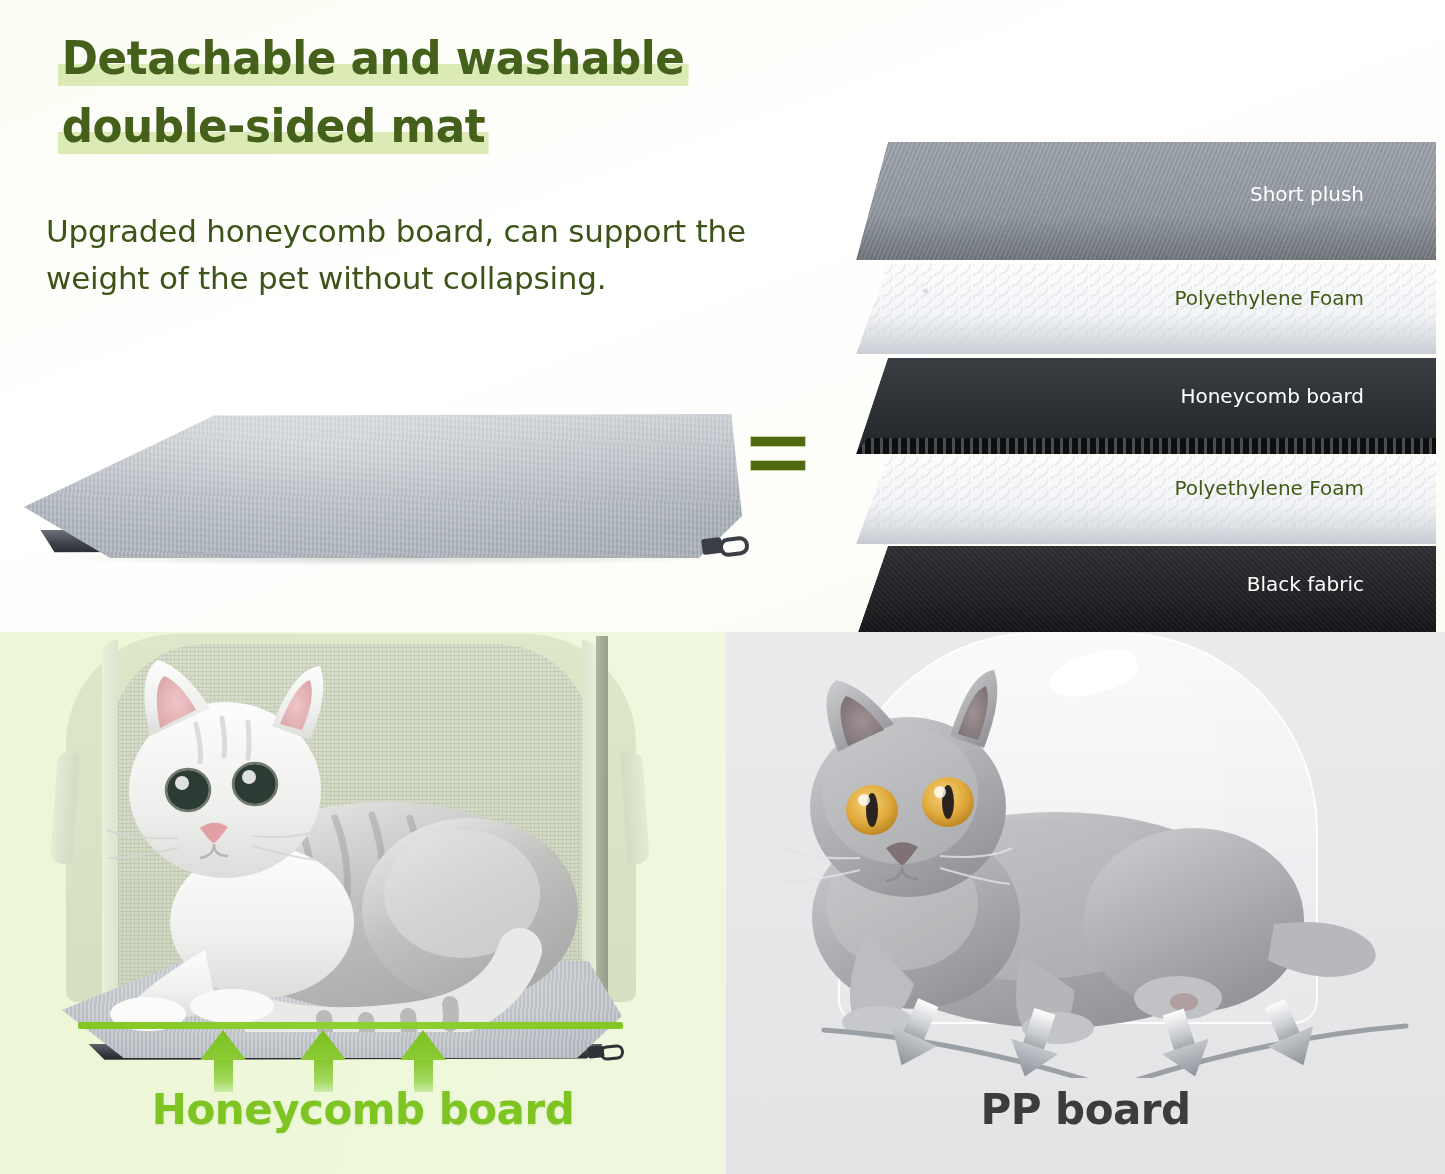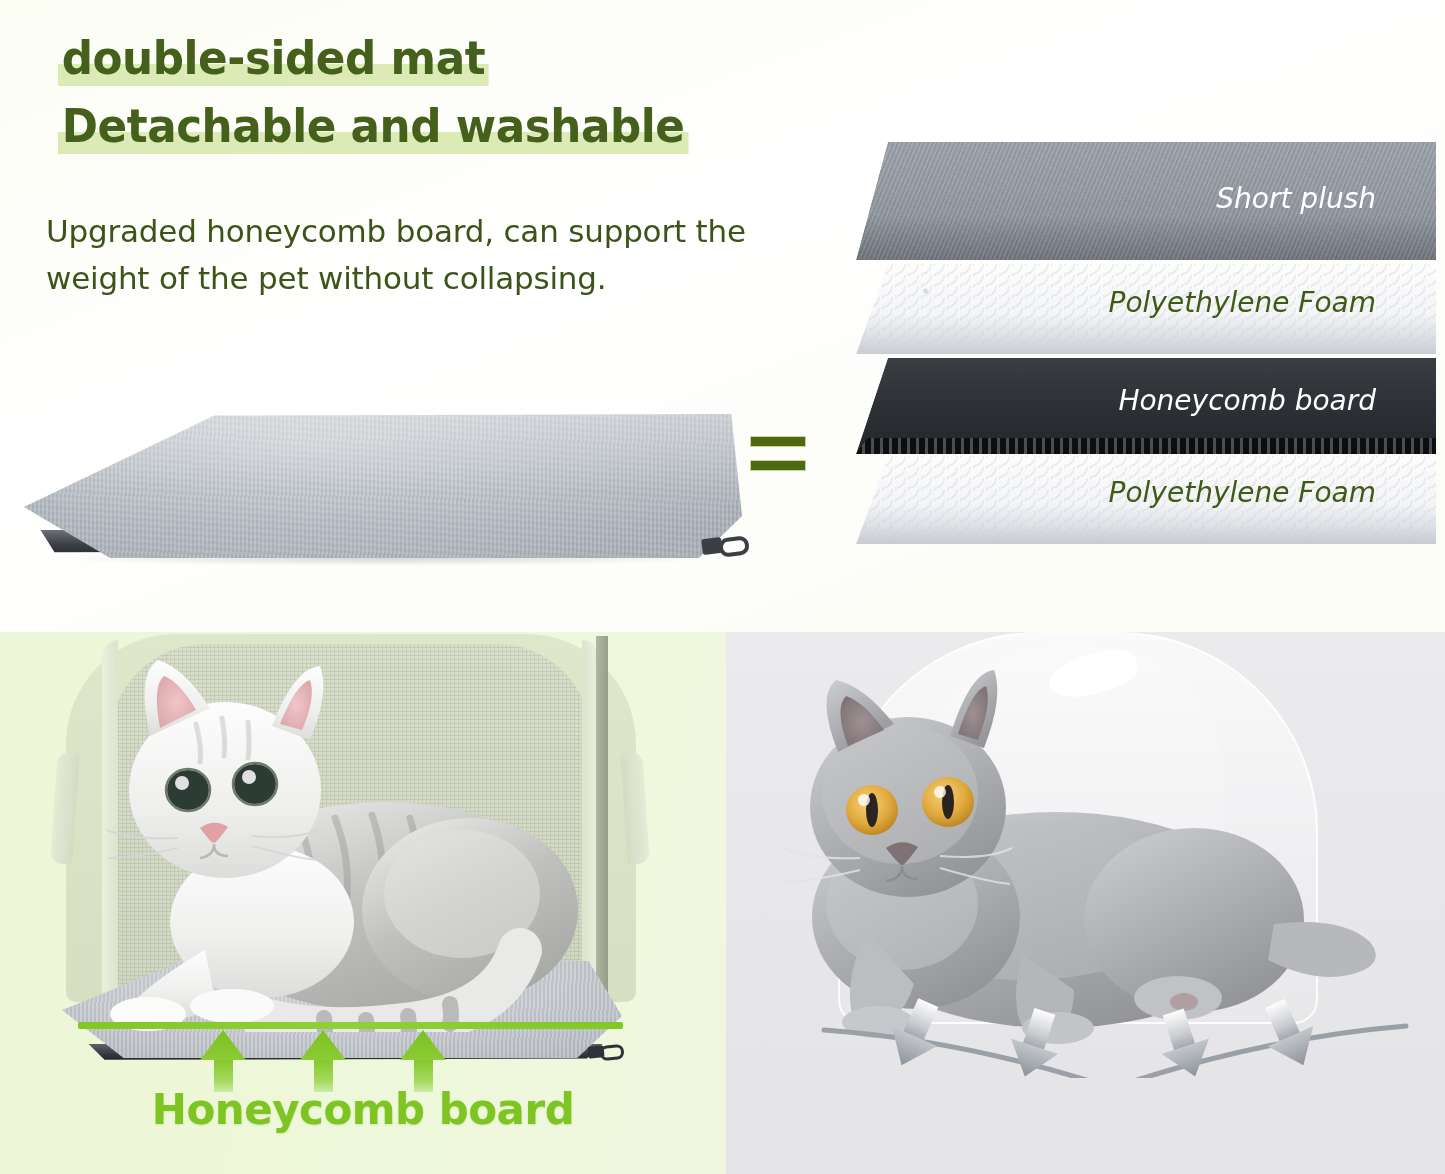--- a/index.html
+++ b/index.html
@@ -131,26 +131,25 @@
   .stack { position: absolute; left: 856px; top: 142px; width: 580px; height: 430px; }
   .layer {
     position: absolute; left: 0; width: 580px;
     clip-path: polygon(5.5% 0%, 100% 0%, 100% 100%, 0% 100%);
   }
   .layer .slab {
     position: absolute; left: 0; top: 0; width: 100%; height: 100%;
     clip-path: polygon(5.5% 0%, 100% 0%, 100% 100%, 0% 100%);
   }
   .layer .lbl {
-    position: absolute; right: 60px;
+    position: absolute; right: 72px;
     font-family: "DejaVu Sans", sans-serif;
-    font-size: 28px;
+    font-size: 20px;
     white-space: nowrap;
     z-index: 5;
-    font-style: italic;
   }
 
   
   .layer.l1 { top: 0; height: 118px; }
   .layer.l1 .slab {
     background: linear-gradient(180deg, #9aa0a8 0%, #8f959d 62%, #7d838b 80%, #6d7279 100%);
   }
   .layer.l1 .tex {
     position: absolute; inset: 0;
     clip-path: polygon(5.5% 0%, 100% 0%, 100% 100%, 0% 100%);
@@ -370,24 +369,24 @@
 </style>
 </head>
 <body>
 
 <div class="page">
 
   <div class="top-section">
 
     <div class="title-block">
       <div class="title-row">
+        <span class="title-line">Detachable and washable</span>
+      </div>
+      <div class="title-row">
         <span class="title-line">double-sided mat</span>
-      </div>
-      <div class="title-row">
-        <span class="title-line">Detachable and washable</span>
       </div>
     </div>
 
     <div class="subtitle">Upgraded honeycomb board, can support the weight of the pet without collapsing.</div>
 
     <div class="mat-wrap">
       <div class="mat-shadow"></div>
       <div class="mat-edge"></div>
       <div class="mat-body"></div>
       <div class="mat-fuzz"></div>
@@ -422,20 +421,25 @@
         <div class="cells"></div>
         <div class="lbl">Honeycomb board</div>
       </div>
 
       <div class="layer l4">
         <div class="slab"></div>
         <div class="tex"></div>
         <div class="lbl">Polyethylene Foam</div>
       </div>
 
+      <div class="layer l5">
+        <div class="slab"></div>
+        <div class="tex"></div>
+        <div class="lbl">Black fabric</div>
+      </div>
 
     </div>
   </div>
 
   <div class="bottom-section">
 
     <div class="panel-left">
 
       <div class="carrier">
         <div class="shell"></div>
@@ -634,14 +638,15 @@
     <div class="head"></div>
   </div>
   <div class="down-arrow" style="left:1160px; top:1010px; transform:rotate(-18deg);">
     <div class="shaft"></div>
     <div class="head"></div>
   </div>
   <div class="down-arrow" style="left:1265px; top:1000px; transform:rotate(-24deg);">
     <div class="shaft"></div>
     <div class="head"></div>
   </div>
+  <div class="pp-caption">PP board</div>
 
 </div>
 
 </body></html>

